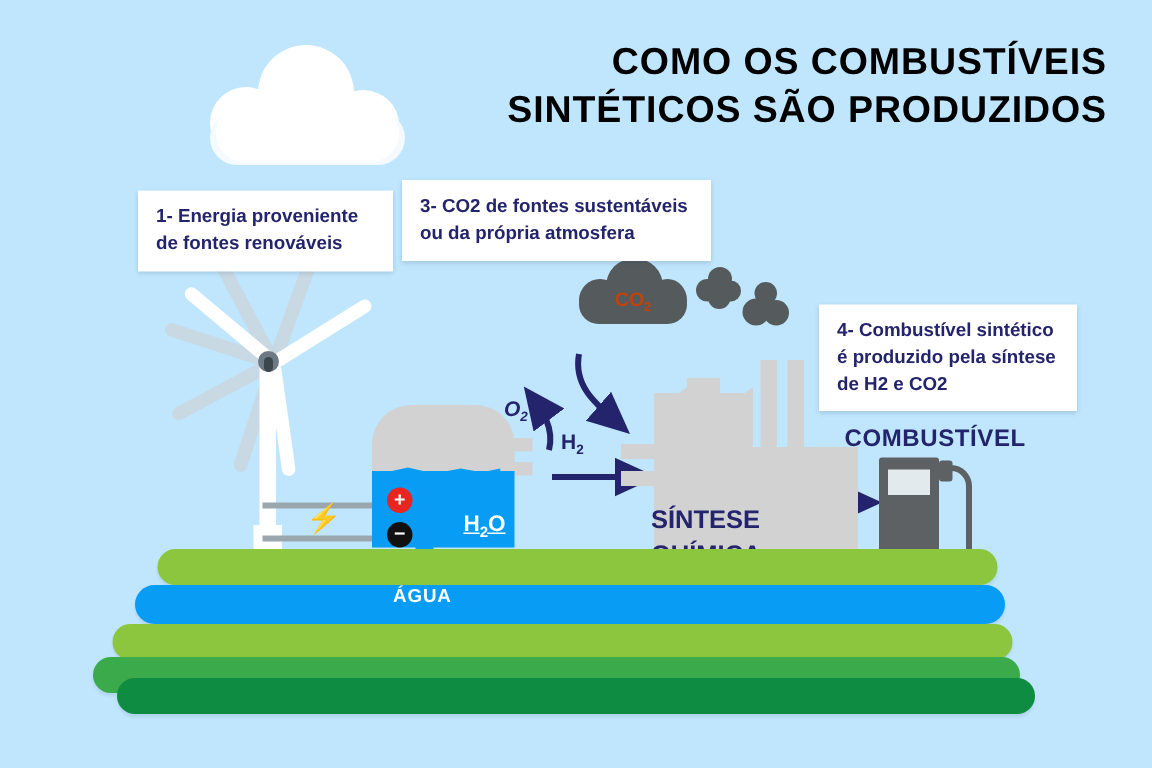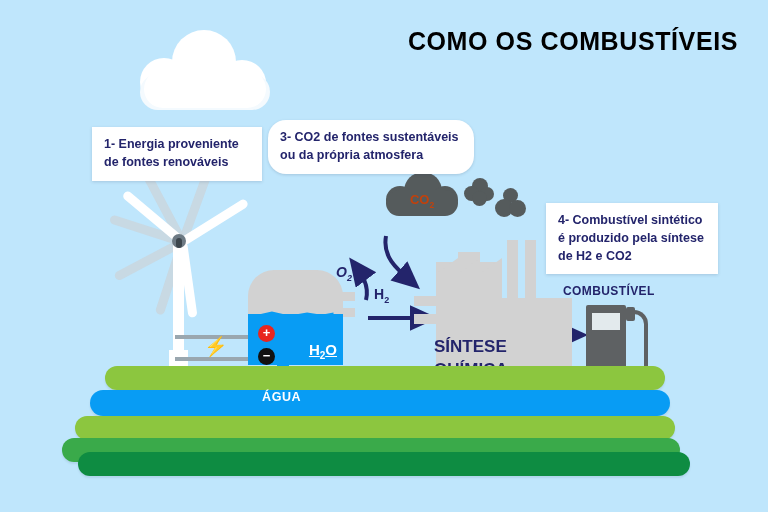--- a/index.html
+++ b/index.html
@@ -28,21 +28,21 @@
 
   
   .callout{
     background:#ffffff;color:#23246b;
     font-size:12.5px;line-height:1.42;font-weight:bold;
     padding:9px 12px;
     box-shadow:0 1px 3px rgba(40,60,90,.18);
   }
   #callout1{left:92px;top:127px;width:146px;}
   #callout2{left:218px;top:196px;width:148px;}
-  #callout3{left:268px;top:120px;width:182px;border-radius:18px;}
+  #callout3{left:268px;top:120px;width:182px;}
   #callout4{left:546px;top:203px;width:148px;}
 
   
   .turbine{left:100px;top:190px;width:160px;height:185px;}
   .mast{position:absolute;left:73px;top:48px;width:11px;height:137px;background:#ffffff;}
   .mast-b{position:absolute;left:69px;top:160px;width:19px;height:25px;background:#ffffff;}
   .blade{position:absolute;left:78px;top:52px;width:9px;height:76px;background:#ffffff;
          transform-origin:50% 0%;border-radius:5px;}
   .blade.g{background:#c9d6de;opacity:.85;}
   .hub{position:absolute;left:72px;top:44px;width:14px;height:14px;background:#6d7a84;border-radius:50%;}
@@ -96,35 +96,36 @@
           font-size:17px;line-height:1.35;margin-top:12px;}
 
   
   .pump{left:586px;top:305px;width:62px;height:70px;}
   .pbody{position:absolute;left:0;top:0;width:40px;height:70px;background:#5e6163;border-radius:2px;}
   .pscreen{position:absolute;left:6px;top:8px;width:28px;height:17px;background:#e3eaed;}
   .phose{position:absolute;left:34px;top:5px;width:24px;height:62px;
          border:4px solid #5e6163;border-left:none;border-radius:0 14px 14px 0;
          border-top-color:#5e6163;}
   .pnozzle{position:absolute;left:40px;top:2px;width:9px;height:14px;background:#5e6163;border-radius:2px;}
-  .plabel{left:563px;top:284px;color:#23246b;font-weight:bold;font-size:12px;letter-spacing:.4px;}
+  .plabel{left:563px;top:284px;color:#23246b;font-weight:bold;font-size:16px;letter-spacing:.4px;}
 
   
   .bar{position:absolute;border-radius:18px;box-shadow:0 2px 2px rgba(40,70,90,.10);}
   .aguatxt{position:absolute;left:262px;top:390px;color:#ffffff;font-weight:bold;
            font-size:12.5px;letter-spacing:.6px;}
   svg{display:block;overflow:visible;}
 </style>
 </head>
 <body>
 
 <div class="stage">
 
   <div class="abs" id="title">
     <span class="tl">COMO OS COMBUSTÍVEIS</span>
+    <span class="tl">SINTÉTICOS SÃO PRODUZIDOS</span>
   </div>
 
   <div class="abs cloud">
     <div class="c" style="left:32px;top:0px;width:64px;height:64px;"></div>
     <div class="c" style="left:0px;top:28px;width:48px;height:48px;"></div>
     <div class="c" style="left:78px;top:30px;width:48px;height:46px;"></div>
     <div class="base"></div>
     <div class="b2"></div>
   </div>
 

